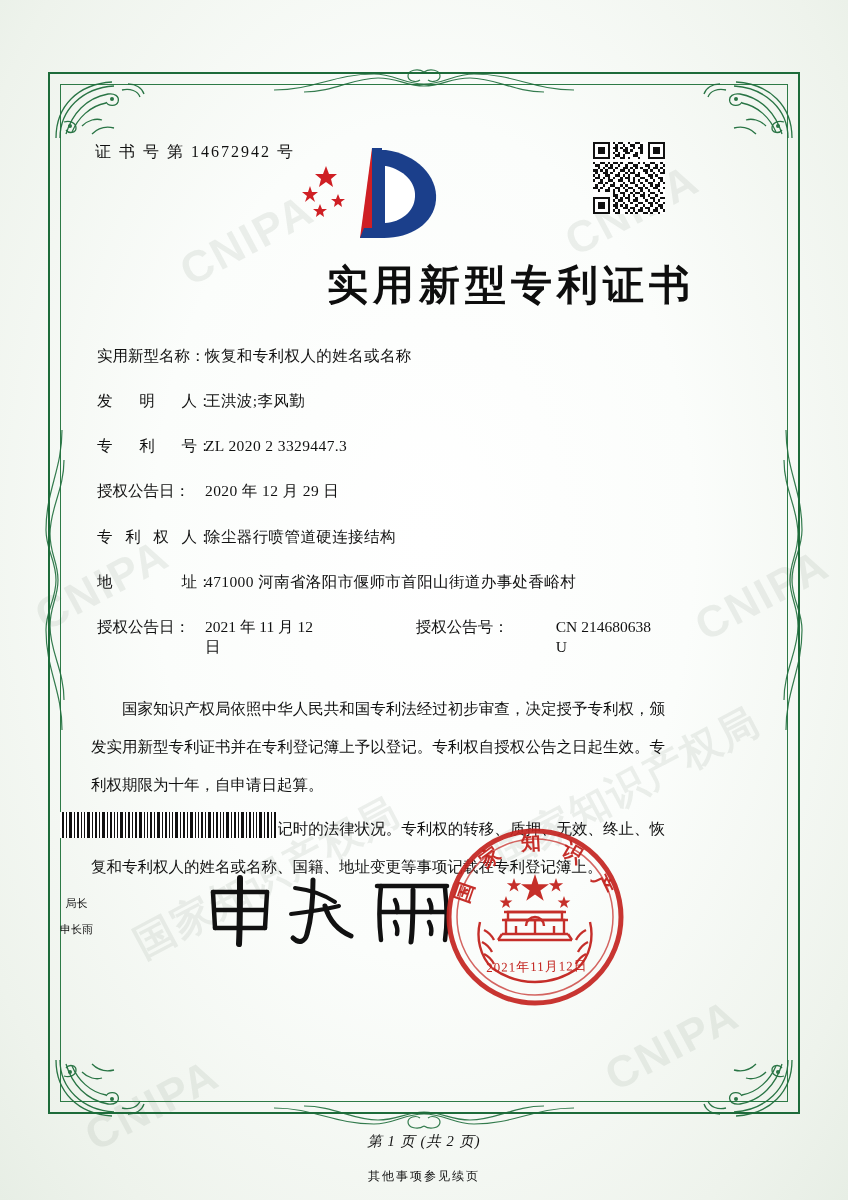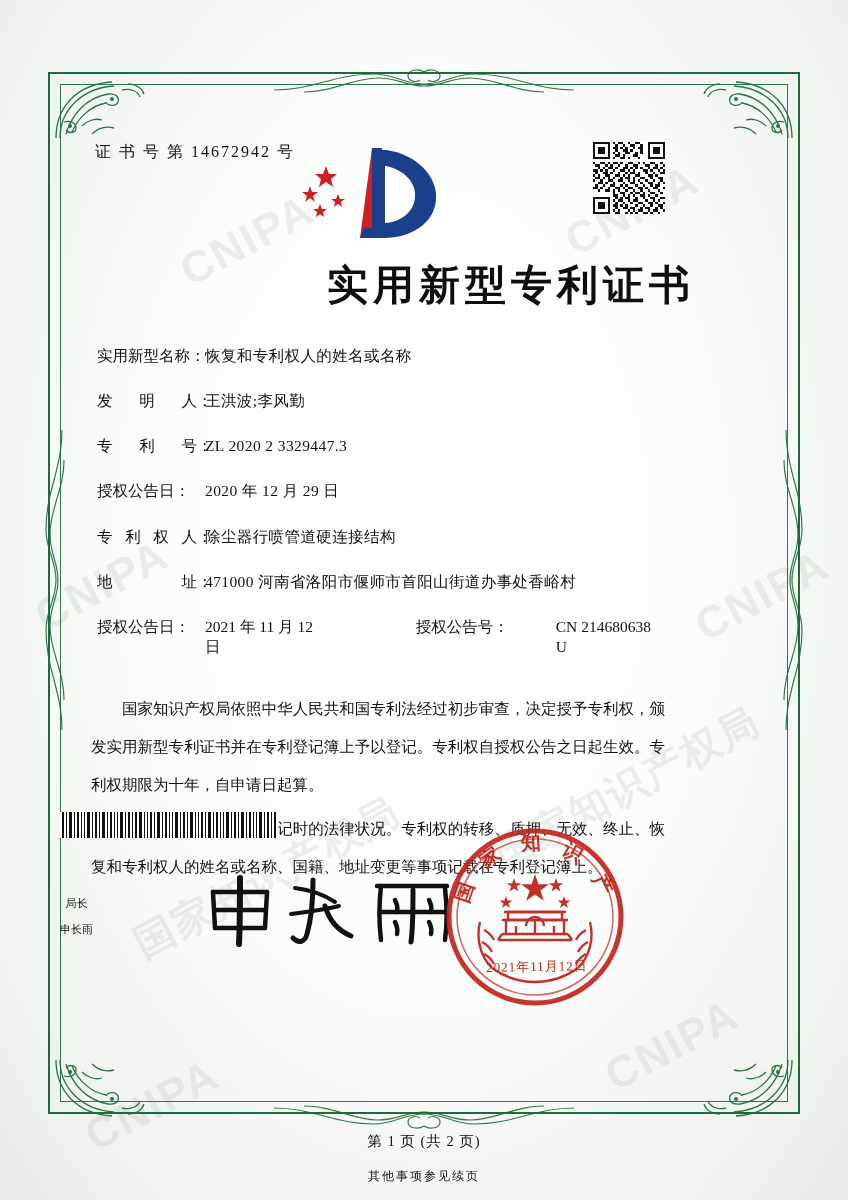--- a/index.html
+++ b/index.html
@@ -194,20 +194,21 @@
   }
 
   .page-num {
     position: absolute;
     left: 0; right: 0;
     top: 1132px;
     text-align: center;
     font-size: 14.5px;
     color: #111;
     letter-spacing: 1px;
+    font-style: italic;
   }
   .footer-note {
     position: absolute;
     left: 0; right: 0;
     top: 1168px;
     text-align: center;
     font-size: 12px;
     color: #111;
     letter-spacing: 2px;
   }

